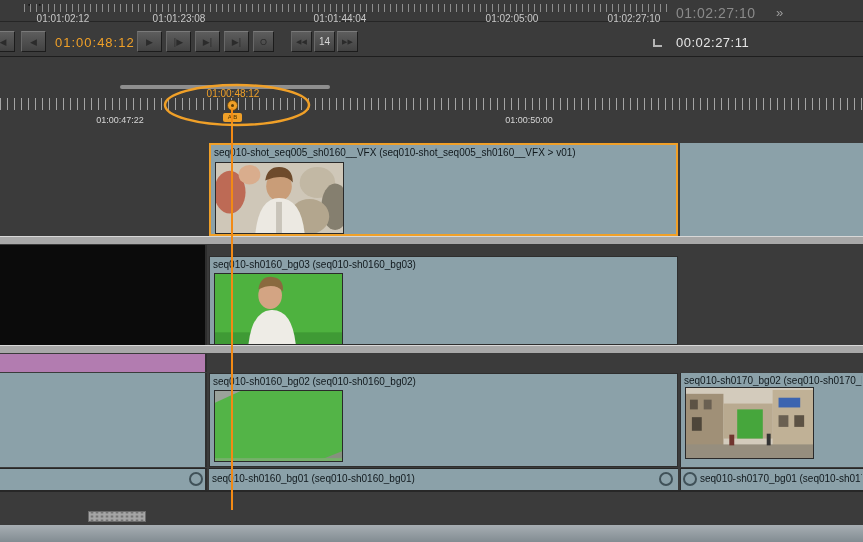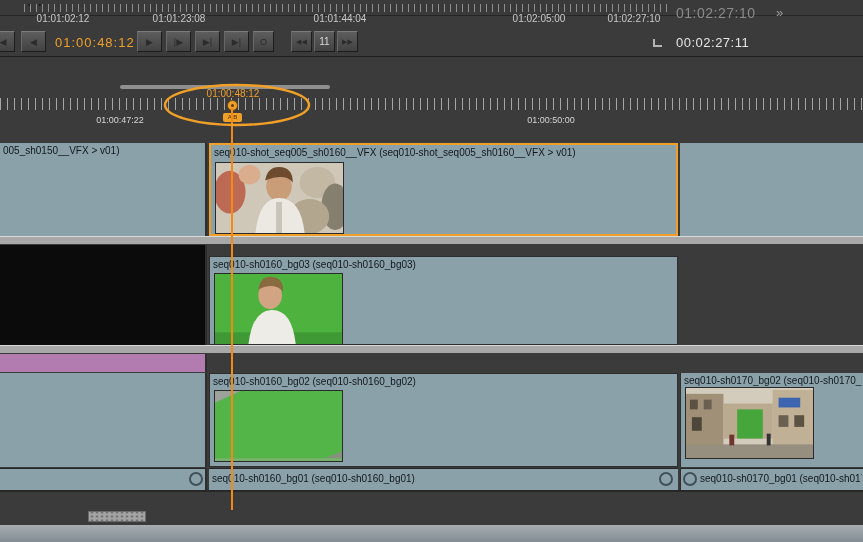--- a/index.html
+++ b/index.html
@@ -3,21 +3,21 @@
 <meta charset="utf-8">
 <style>
   :root{
     --accent:#f0a028; --clip:#8ba1a9; --purple:#b27cb0; --bg:#3b3b3b; --playhead:#f28a15;
   }
   *{margin:0;padding:0;box-sizing:border-box;}
   body{background:#222;font-family:"Liberation Sans",sans-serif;}
   .screen{position:relative;width:863px;height:542px;background:var(--bg);overflow:hidden;}
 
   
-  .top-ruler{position:absolute;left:0;top:0;width:863px;height:16px;background:#3a3a3a;border-bottom:1px solid #262626;}
+  .top-ruler{position:absolute;left:0;top:0;width:863px;height:22px;background:#3a3a3a;border-bottom:1px solid #262626;}
   .mini-icons{position:absolute;left:28px;top:1px;font-size:7px;color:#161616;letter-spacing:3px;}
   .top-ticks{position:absolute;left:24px;top:4px;width:648px;height:8px;
     background-image:repeating-linear-gradient(90deg,#8d8d8d 0,#8d8d8d 1px,transparent 1px,transparent 6px);}
   .tr-label{position:absolute;top:13px;width:80px;text-align:center;font-size:10px;color:#c9c9c9;white-space:nowrap;}
   .tc-dim{position:absolute;left:676px;top:5px;font-size:14px;color:#8a8a8a;letter-spacing:.5px;}
   .chevron{position:absolute;left:776px;top:5px;font-size:13px;color:#9c9c9c;}
 
   
   .transport{position:absolute;left:0;top:28px;width:863px;height:29px;background:#3b3b3b;border-bottom:1px solid #1e1e1e;}
   .tbtn{position:absolute;top:3px;height:21px;background:linear-gradient(#5d5d5d,#424242);
@@ -59,56 +59,53 @@
 <body>
 
 <div class="screen">
 
   <div class="top-ruler">
     <div class="mini-icons">▪ ▪</div>
     <div class="top-ticks"></div>
     <span class="tr-label" style="left:23px">01:01:02:12</span>
     <span class="tr-label" style="left:139px">01:01:23:08</span>
     <span class="tr-label" style="left:300px">01:01:44:04</span>
-    <span class="tr-label" style="left:499px">01:02:05:00</span>
+    <span class="tr-label" style="left:472px">01:02:05:00</span>
     <span class="tr-label" style="left:594px">01:02:27:10</span>
     <span class="tc-dim">01:02:27:10</span>
     <span class="chevron">»</span>
   </div>
 
   <div class="transport">
     <button class="tbtn" style="left:-9px;width:24px">◀</button>
     <button class="tbtn" style="left:21px;width:25px">◀</button>
     <span class="tc-main">01:00:48:12</span>
     <button class="tbtn" style="left:137px;width:25px">▶</button>
     <button class="tbtn" style="left:166px;width:25px">|▶</button>
     <button class="tbtn" style="left:195px;width:25px">▶|</button>
     <button class="tbtn" style="left:224px;width:25px">▶|</button>
     <button class="tbtn" style="left:253px;width:21px">O</button>
     <button class="tbtn" style="left:291px;width:21px;font-size:7px">◀◀</button>
-    <button class="tbtn" style="left:314px;width:21px;font-size:10px;color:#d8d8d8">11</button>
+    <button class="tbtn" style="left:314px;width:21px;font-size:10px;color:#d8d8d8">14</button>
     <button class="tbtn" style="left:337px;width:21px;font-size:7px">▶▶</button>
     <span class="corner-icon"></span>
     <span class="tc-right">00:02:27:11</span>
   </div>
 
   <div class="hscroll-ind"></div>
   <div class="ruler-ticks"></div>
   <div class="ph-label">01:00:48:12</div>
   <div class="ph-head"></div>
   <div class="ab-tag">A B</div>
   <span class="ruler-label" style="left:80px">01:00:47:22</span>
-  <span class="ruler-label" style="left:511px">01:00:50:00</span>
+  <span class="ruler-label" style="left:489px">01:00:50:00</span>
   <svg class="annot" viewBox="0 0 150 44">
     <ellipse cx="75" cy="22" rx="72" ry="20" fill="none" stroke="#f0a028" stroke-width="2.5"></ellipse>
   </svg>
 
-  <div class="clip" style="left:0;top:143px;width:207px;height:93px;border-right:2px solid #2e2e2e">
-    <div class="clip-label">005_sh0150__VFX &gt; v01)</div>
-  </div>
   <div class="clip" style="left:209px;top:143px;width:469px;height:93px;border:2px solid var(--accent)">
     <div class="clip-label">seq010-shot_seq005_sh0160__VFX (seq010-shot_seq005_sh0160__VFX &gt; v01)</div>
     <div class="thumb" style="left:4px;top:17px;width:129px;height:72px">
       <svg width="127" height="70" viewBox="0 0 129 72" preserveAspectRatio="none">
         <rect width="129" height="72" fill="#cfc7b8"></rect>
         <ellipse cx="14" cy="30" rx="16" ry="22" fill="#bd6a55"></ellipse>
         <ellipse cx="34" cy="12" rx="11" ry="10" fill="#d9ad8d"></ellipse>
         <ellipse cx="103" cy="20" rx="18" ry="16" fill="#c2b8a4"></ellipse>
         <ellipse cx="121" cy="45" rx="14" ry="24" fill="#857f6f"></ellipse>
         <ellipse cx="95" cy="55" rx="20" ry="18" fill="#b3a68e"></ellipse>

